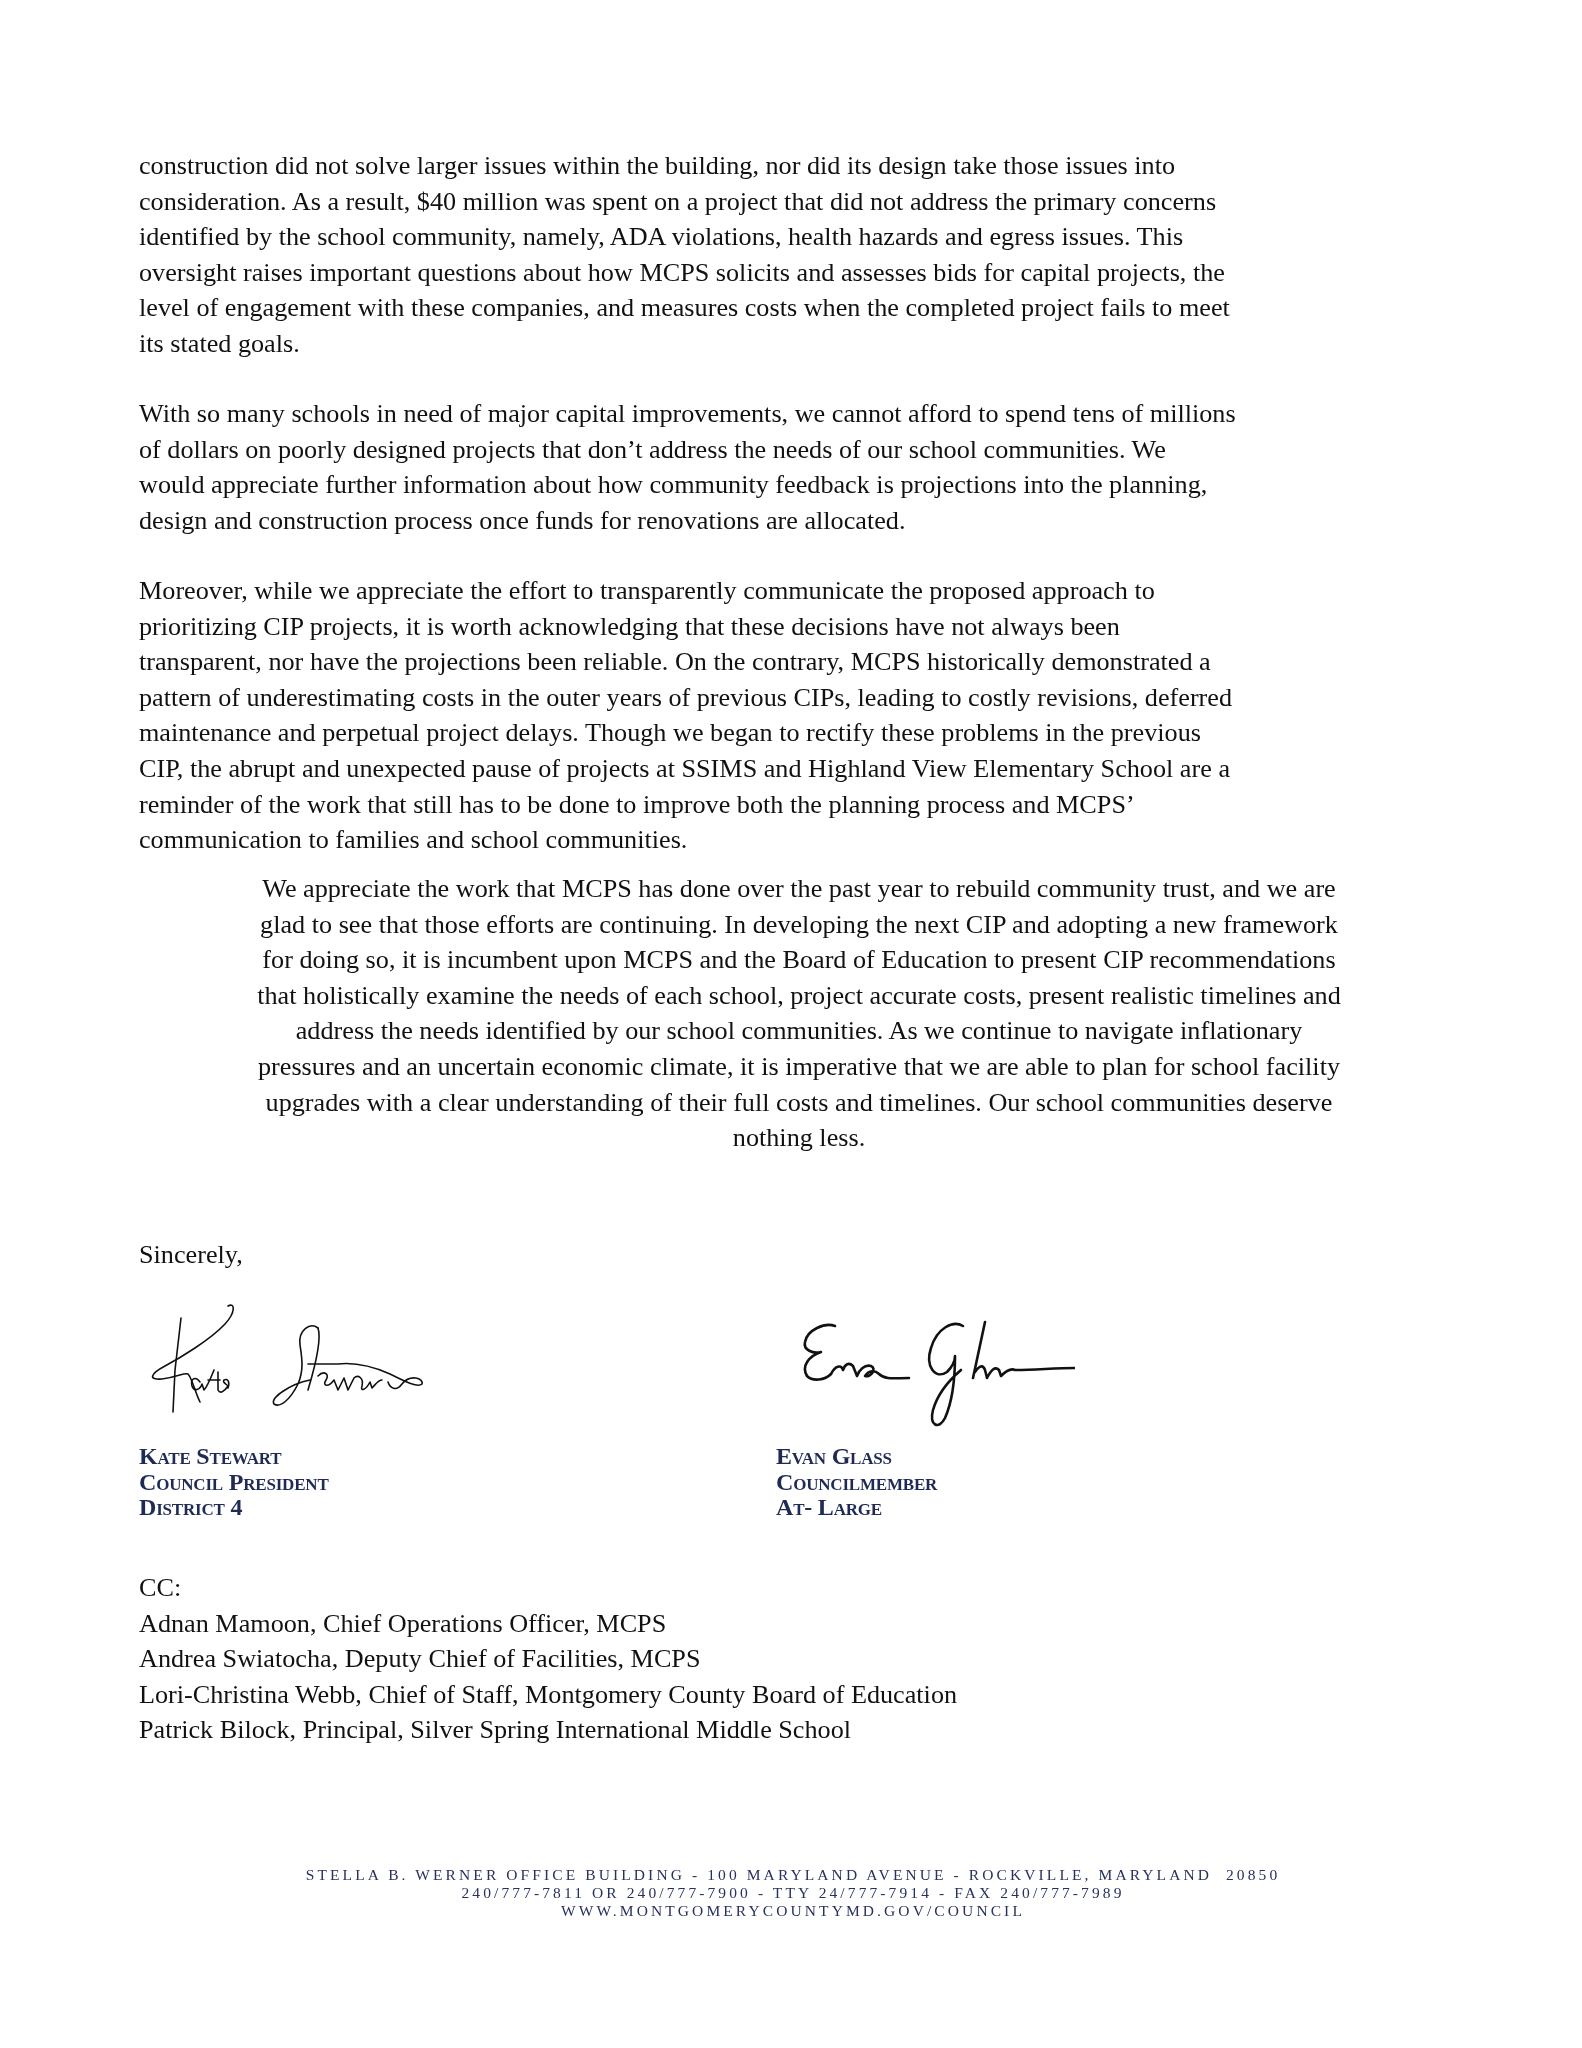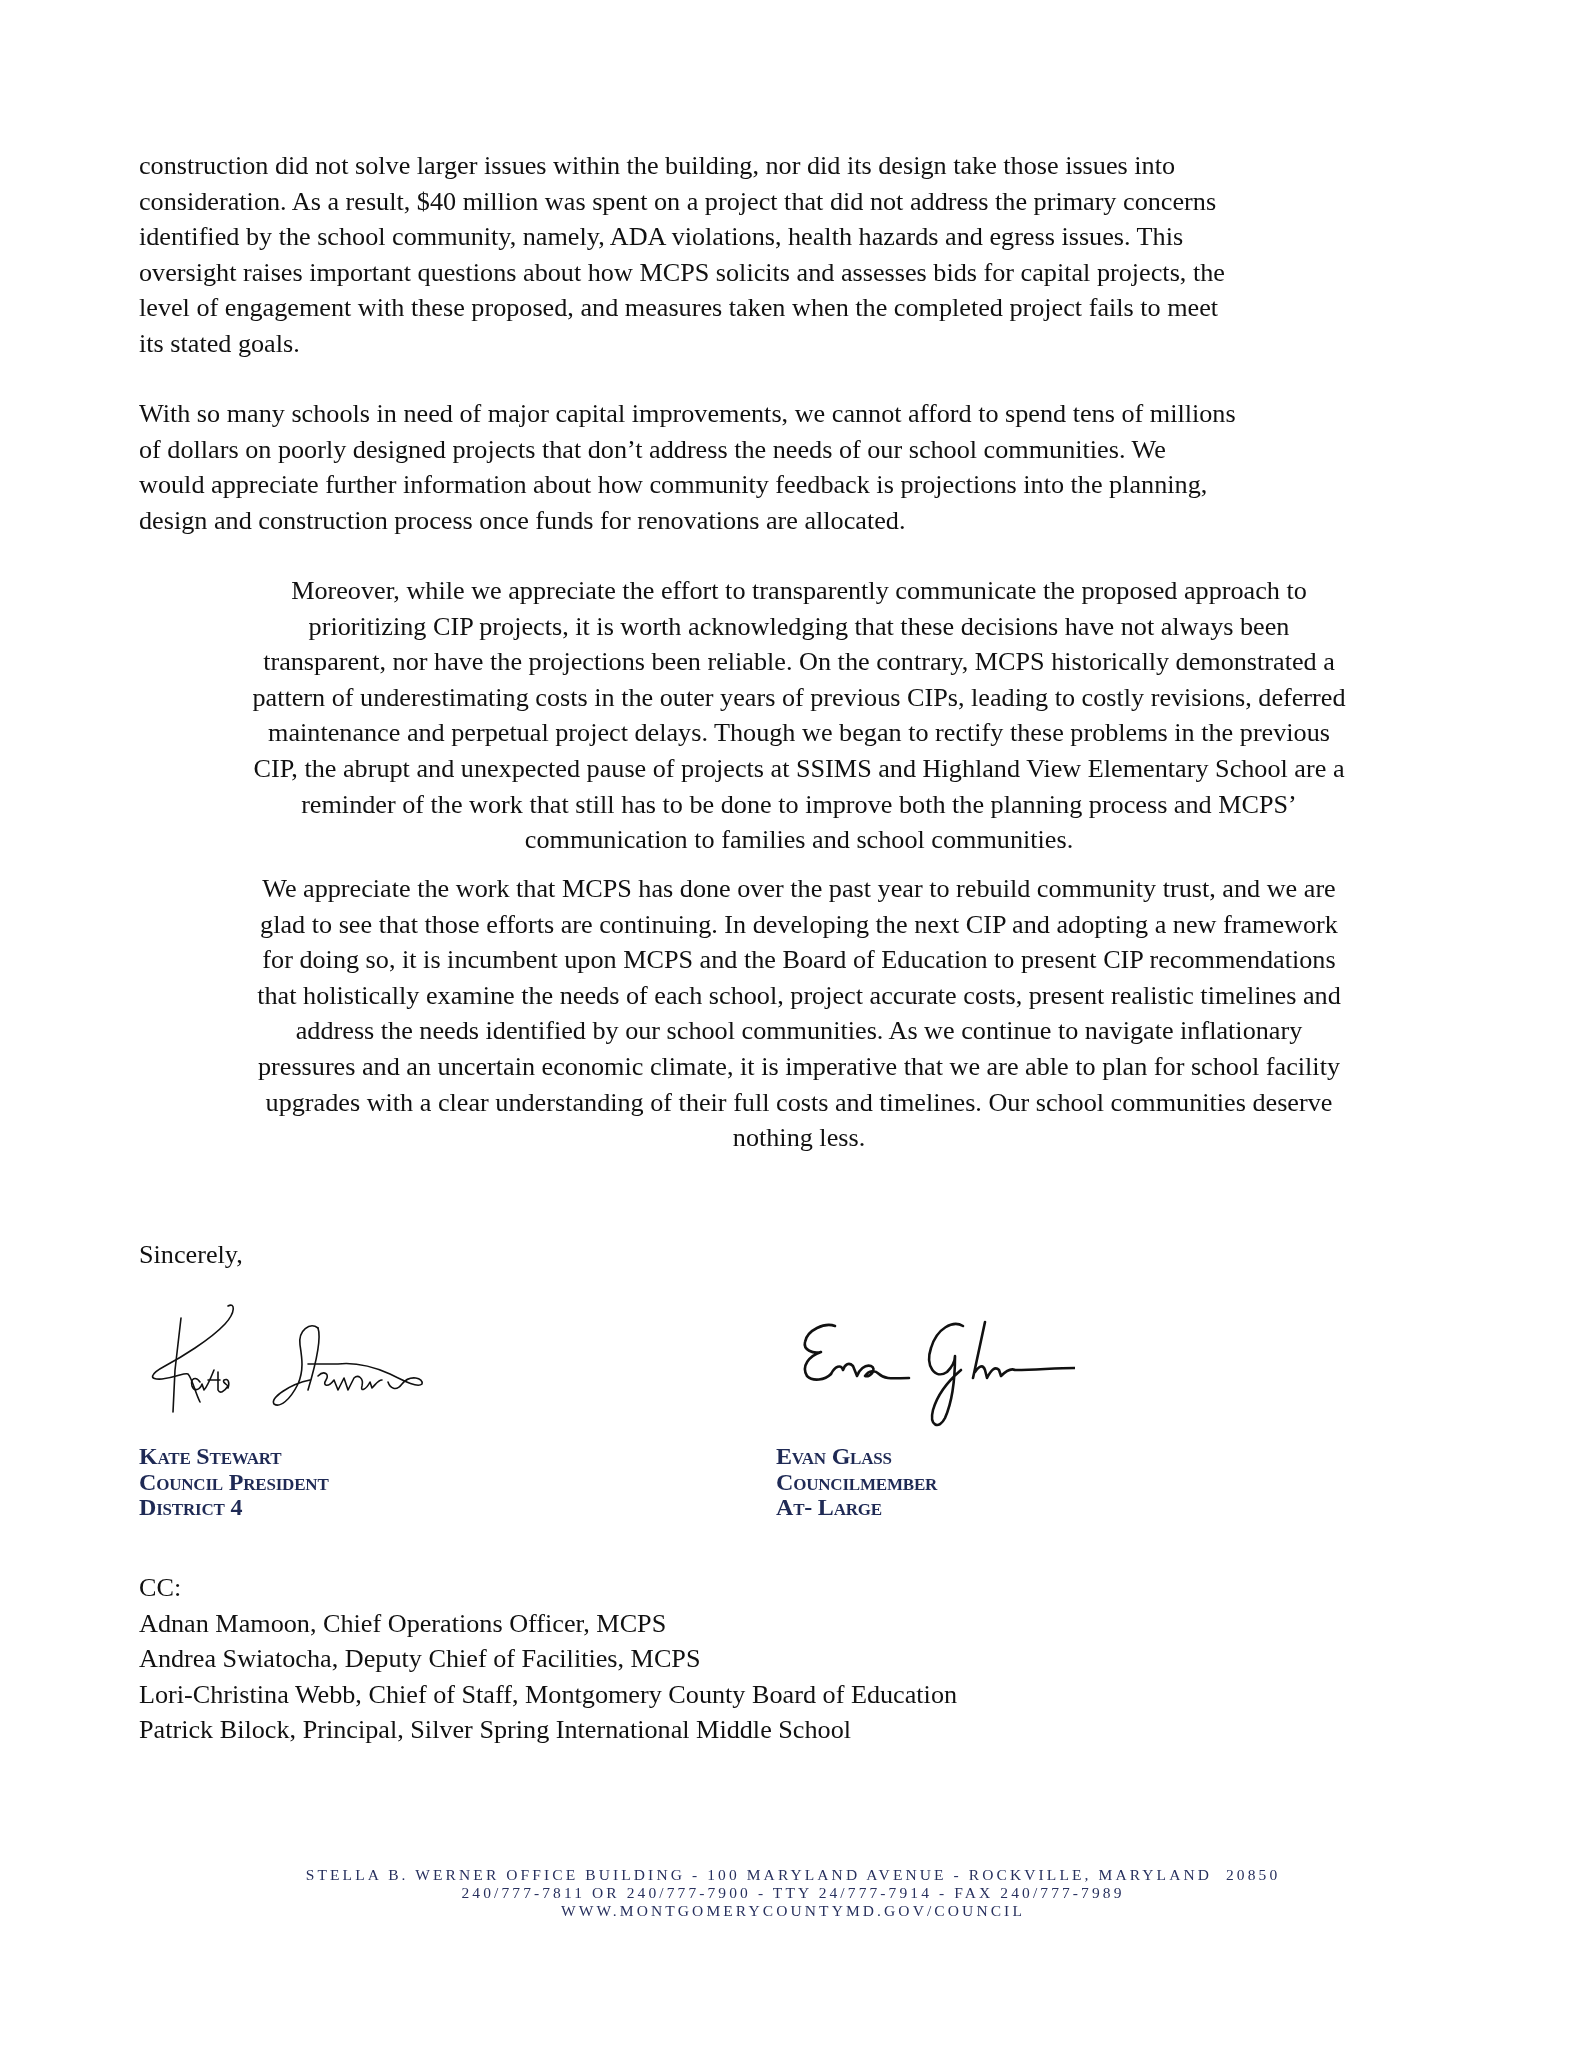--- a/index.html
+++ b/index.html
@@ -6,21 +6,21 @@
   body { width: 1582px; height: 2048px; position: relative; overflow: hidden; }
   .page { position: absolute; left: 0; top: 0; width: 1582px; height: 1627px; background: #fff; }
   .body-text {
     position: absolute; left: 139px; width: 1320px;
     font-family: "Liberation Serif", "DejaVu Serif", serif;
     font-size: 26.2px; line-height: 35.6px; color: #111111;
   }
   .line { display: block; white-space: nowrap; }
   #p1 { top: 148px; }
   #p2 { top: 396px; }
-  #p3 { top: 573px; text-align: center; }
+  #p3 { top: 573px; }
   #p4 { top: 871px; text-align: center; }
   #closing { top: 1237px; }
   .sig { position: absolute; }
   #sig-stewart { left: 140px; top: 1300px; width: 290px; height: 120px; }
   #sig-glass { left: 785px; top: 1300px; width: 290px; height: 130px; }
   .signer {
     position: absolute; top: 1444px;
     font-family: "Liberation Serif", "DejaVu Serif", serif;
     font-weight: bold; font-variant: small-caps; color: #1f2a55;
     font-size: 24px; line-height: 25.5px; letter-spacing: -0.2px;
@@ -38,21 +38,21 @@
 </head>
 <body>
 
 <div class="page">
 
   <div id="p1" class="body-text">
     <span class="line">construction did not solve larger issues within the building, nor did its design take those issues into</span>
     <span class="line">consideration. As a result, $40 million was spent on a project that did not address the primary concerns</span>
     <span class="line">identified by the school community, namely, ADA violations, health hazards and egress issues. This</span>
     <span class="line">oversight raises important questions about how MCPS solicits and assesses bids for capital projects, the</span>
-    <span class="line">level of engagement with these proposed, and measures taken when the completed project fails to meet</span>
+    <span class="line">level of engagement with these companies, and measures costs when the completed project fails to meet</span>
     <span class="line">its stated goals.</span>
   </div>
 
   <div id="p2" class="body-text">
     <span class="line">With so many schools in need of major capital improvements, we cannot afford to spend tens of millions</span>
     <span class="line">of dollars on poorly designed projects that don’t address the needs of our school communities. We</span>
     <span class="line">would appreciate further information about how community feedback is projections into the planning,</span>
     <span class="line">design and construction process once funds for renovations are allocated.</span>
   </div>
 

